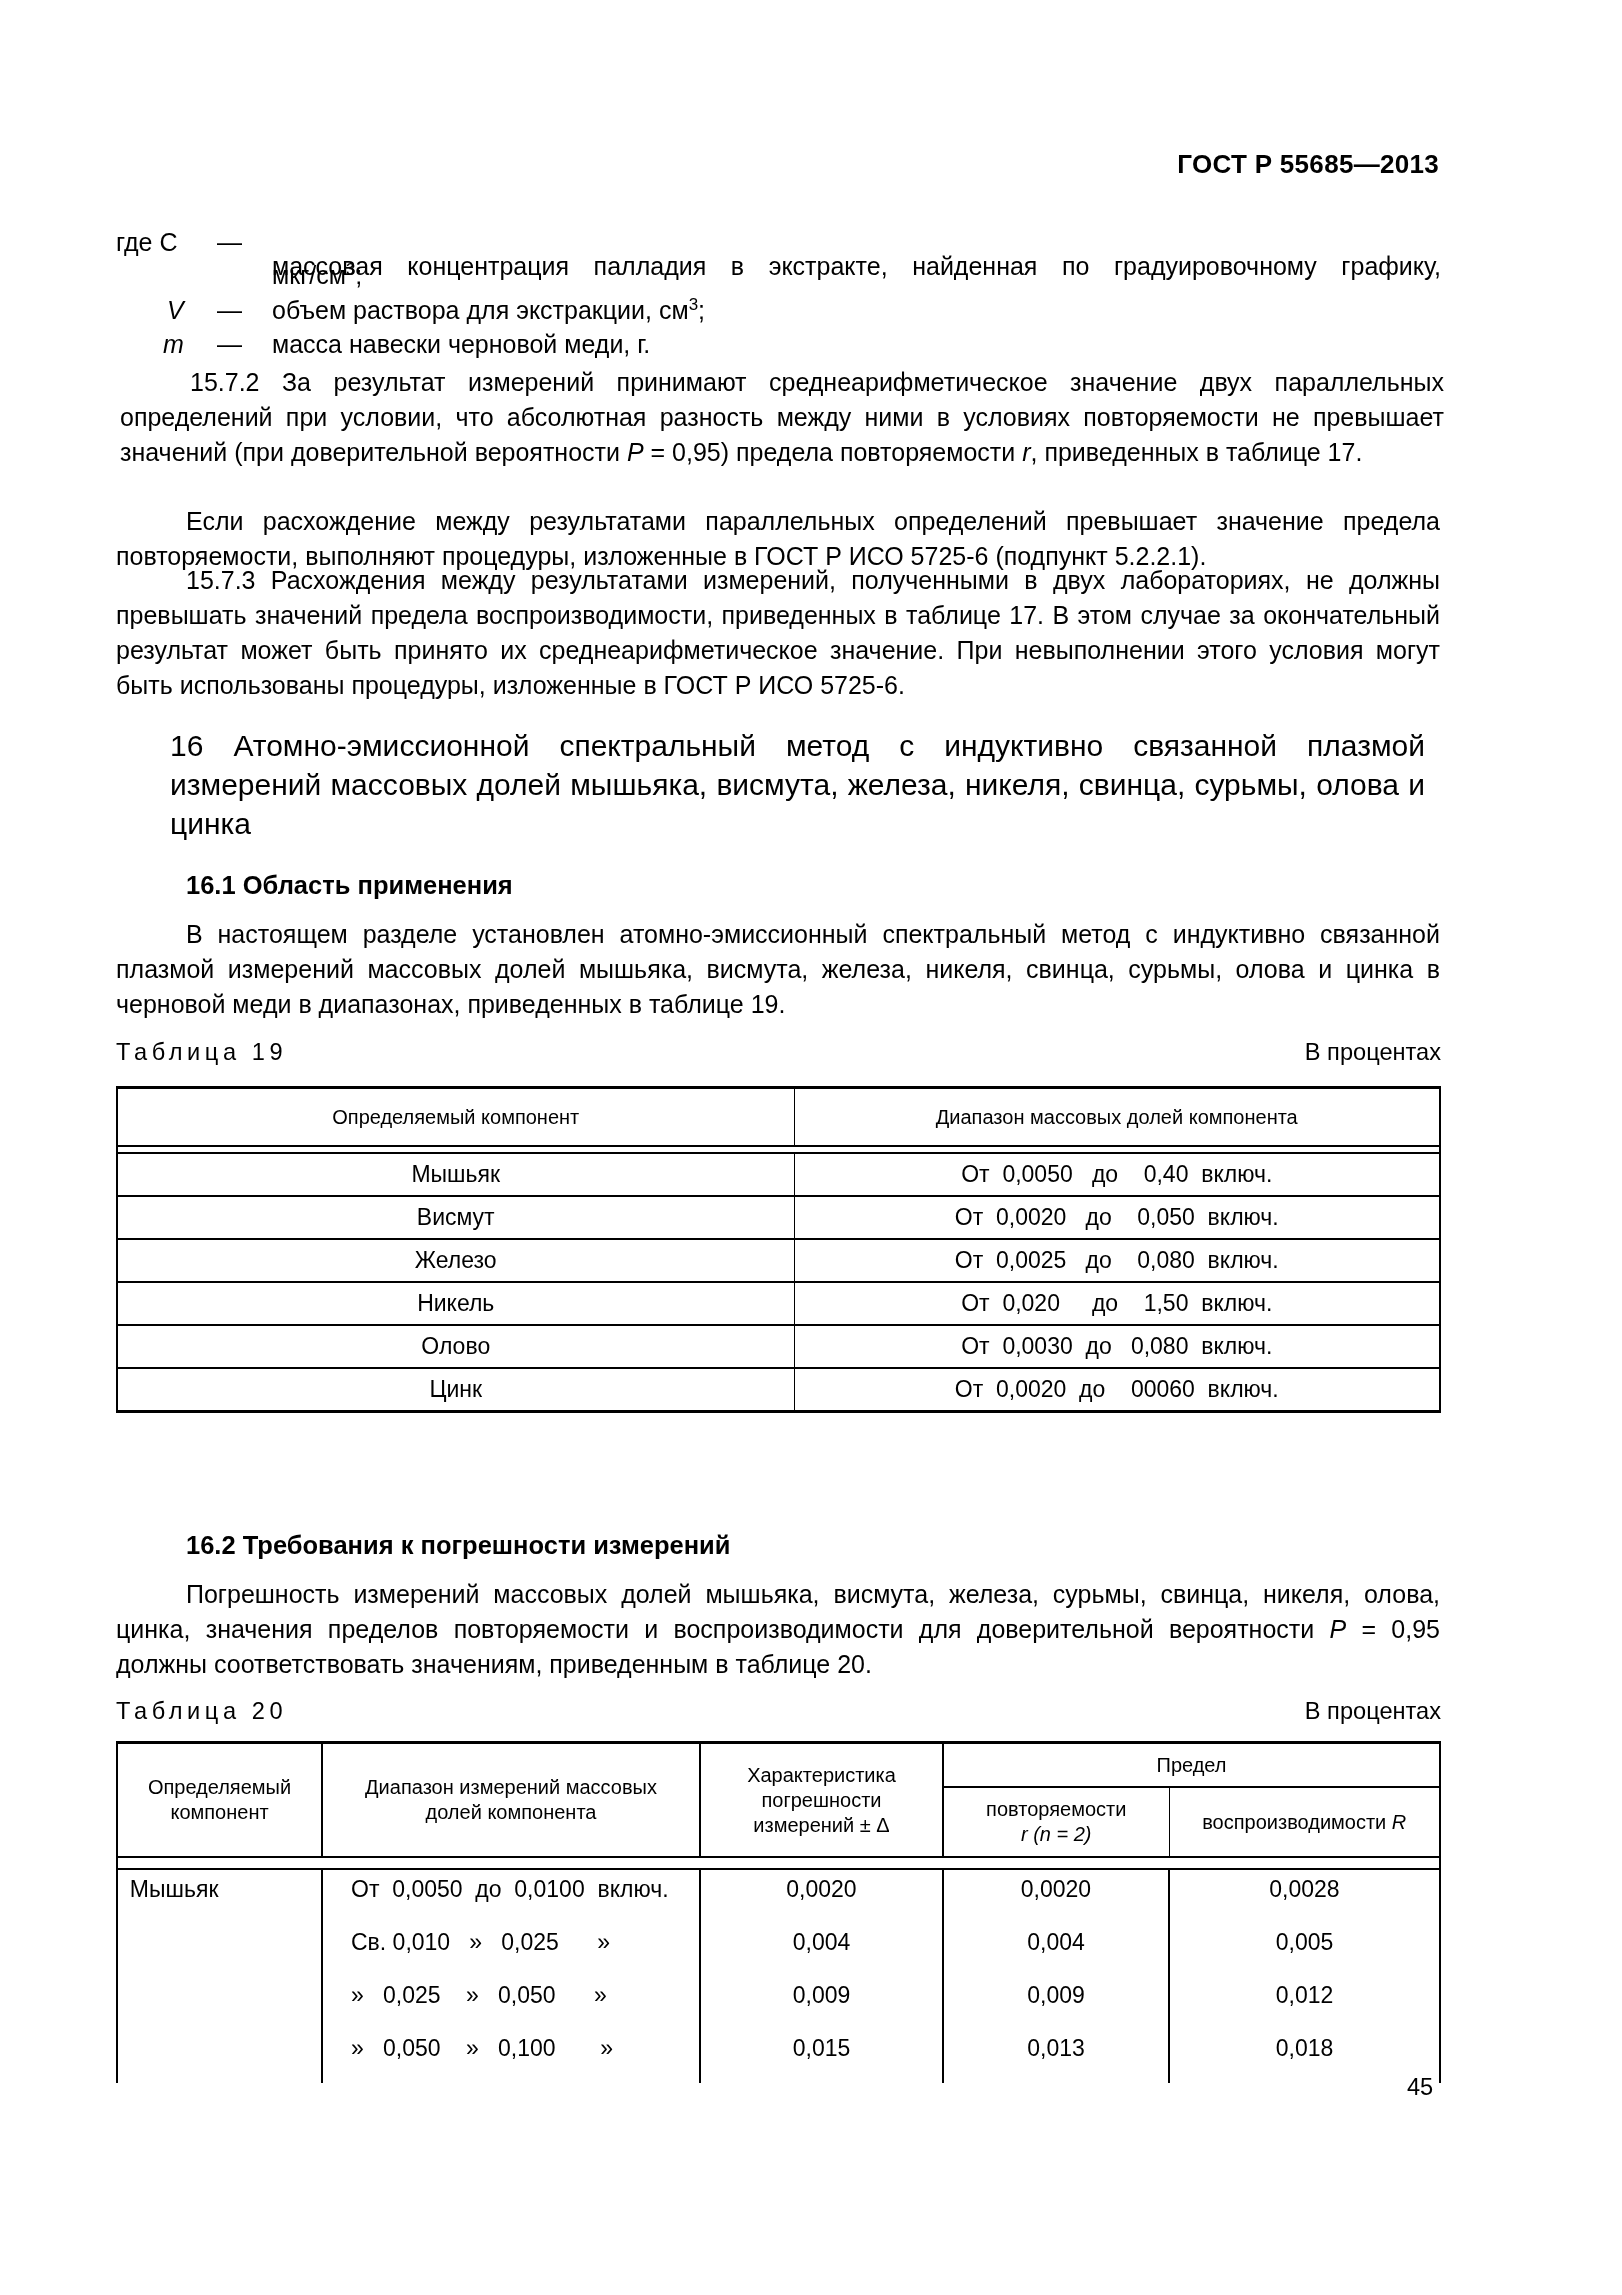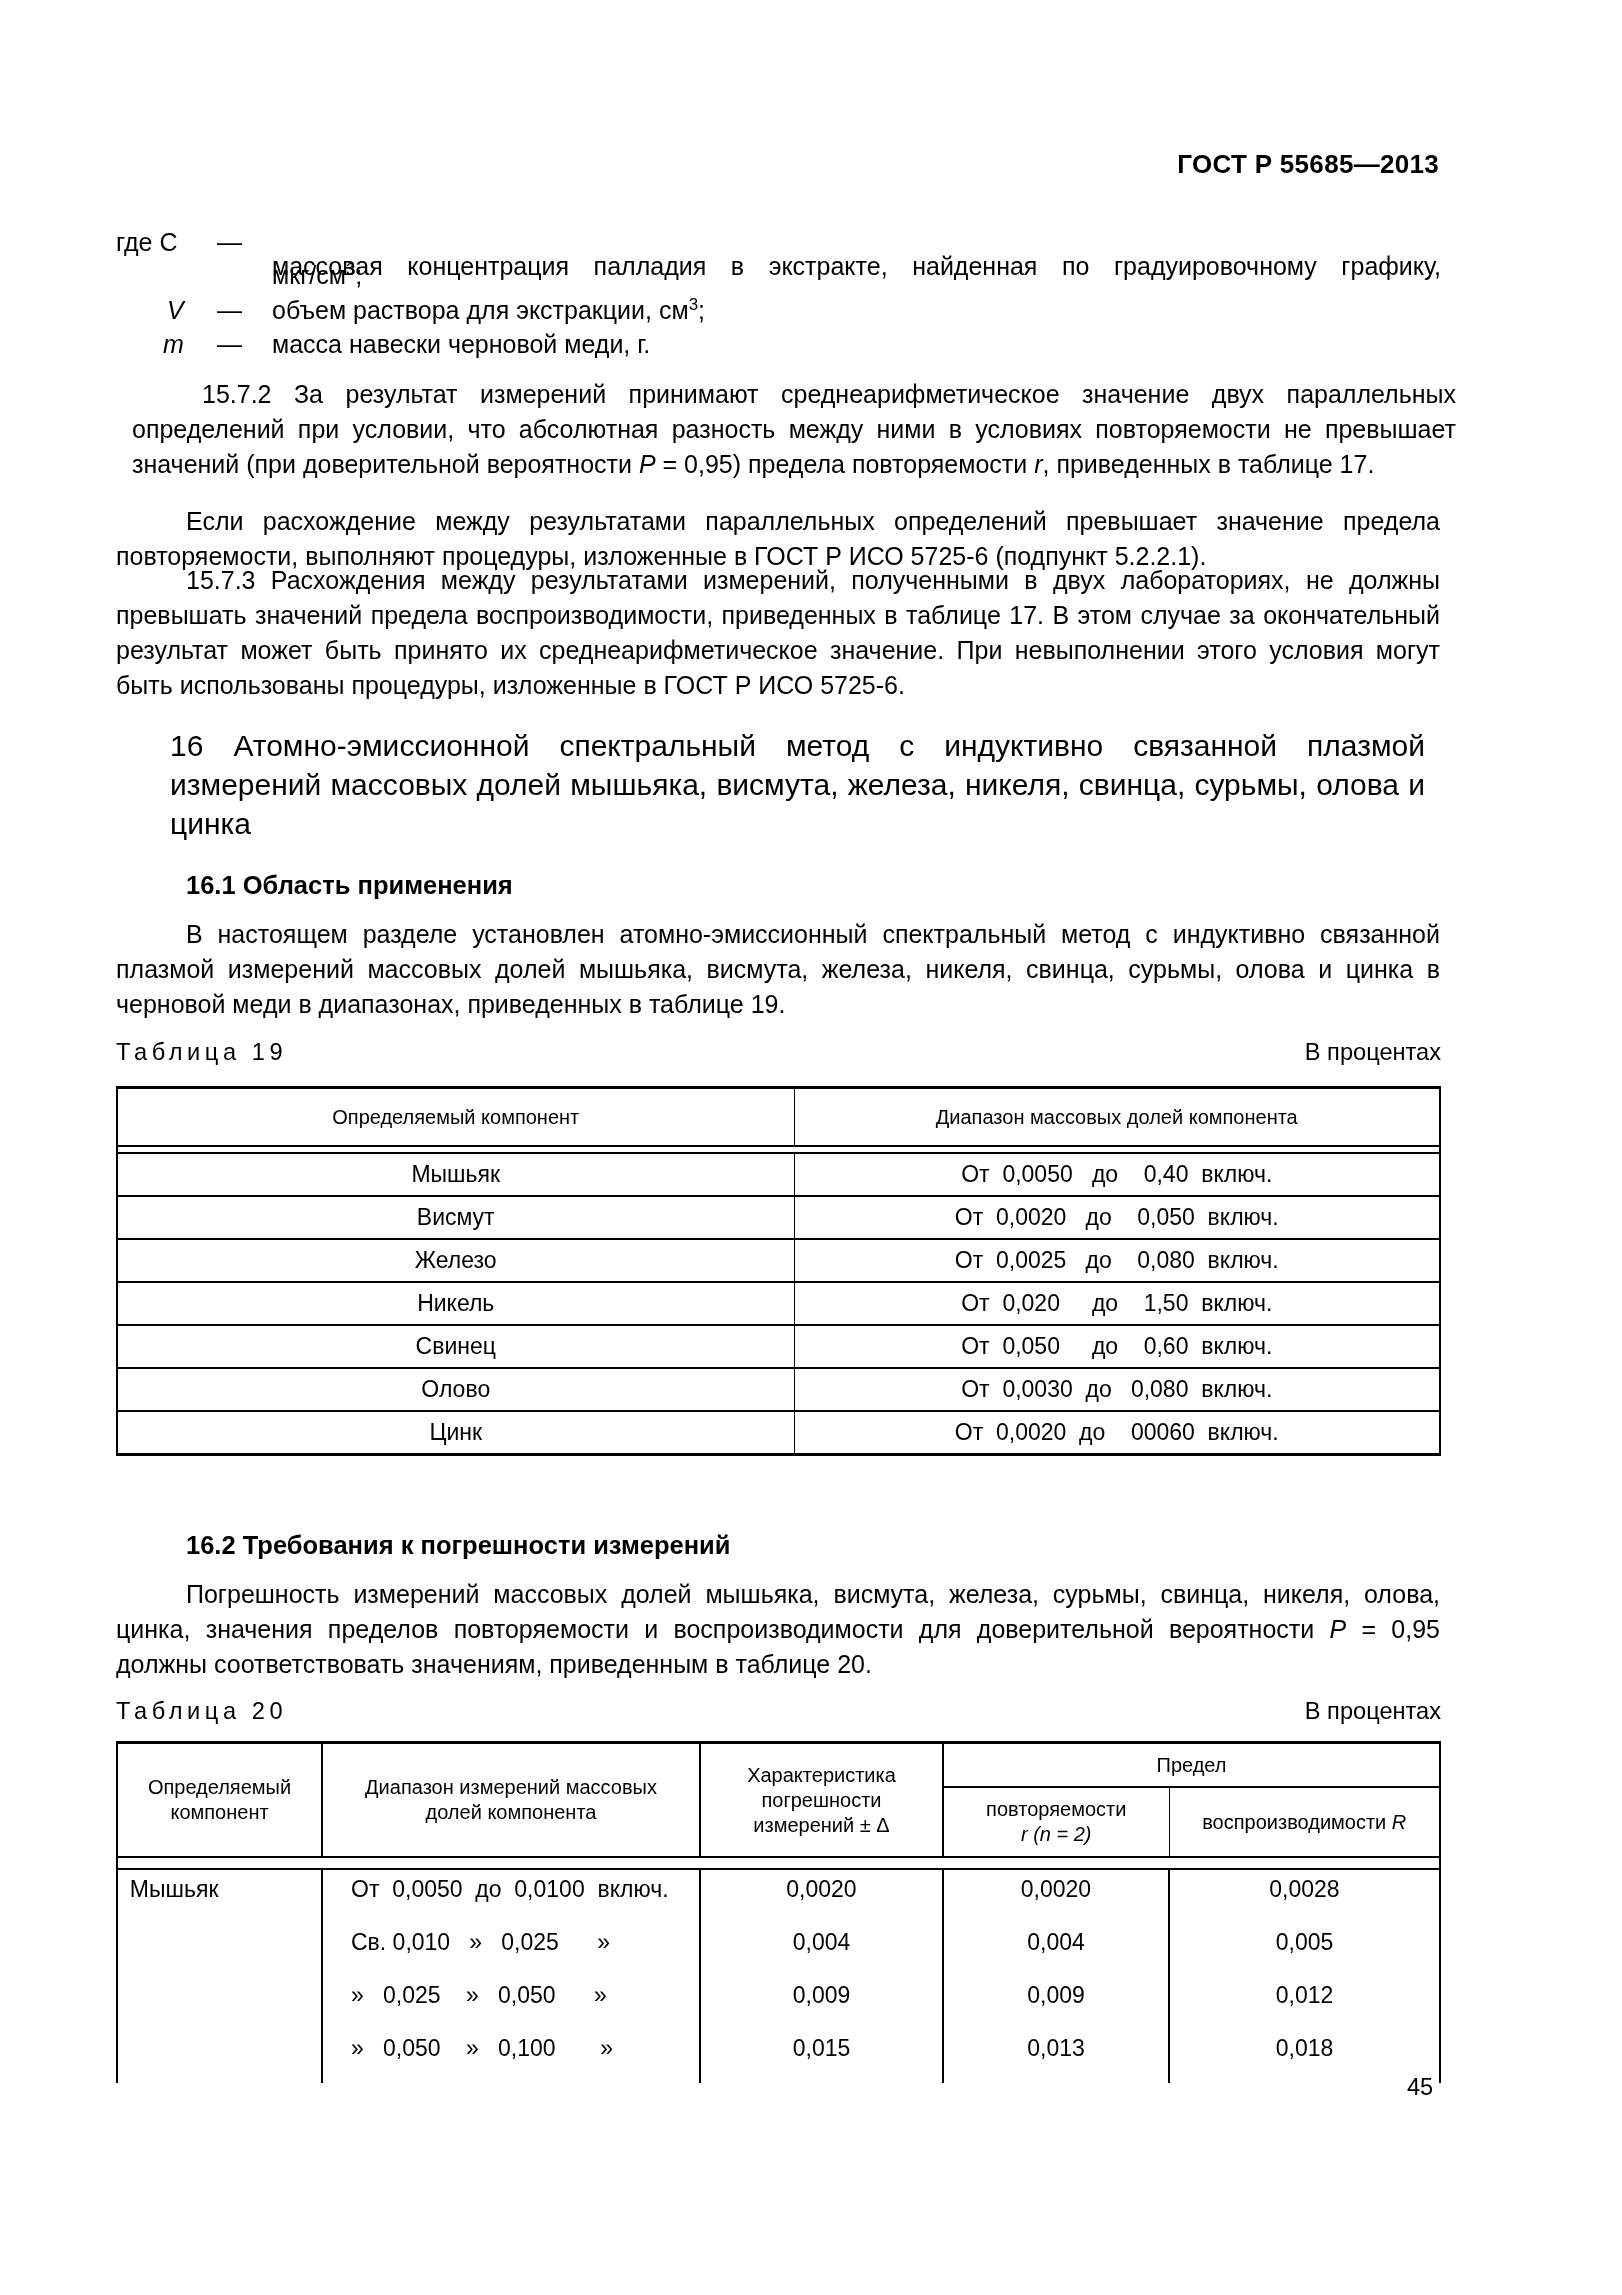--- a/index.html
+++ b/index.html
@@ -76,21 +76,21 @@
   <span class="legend-sym" style="left:51px;">V</span>
   <span class="legend-dash" style="left:101px;">—</span>
   <span class="legend-text" style="left:156px;"><span>объем раствора для экстракции, см</span><sup>3</sup><span>;</span></span>
 </div>
 <div class="legend-row" style="left:116px; top:327px; width:1325px;">
   <span class="legend-sym" style="left:47px;">m</span>
   <span class="legend-dash" style="left:101px;">—</span>
   <span class="legend-text" style="left:156px;">масса навески черновой меди, г.</span>
 </div>
 
-<p class="para indent" style="top:361px; margin:16px;">
+<p class="para indent" style="top:361px; margin:4px;">
   <span>15.7.2 За результат измерений принимают среднеарифметическое значение двух параллельных определений при условии, что абсолютная разность между ними в условиях повторяемости не превышает значений (при доверительной вероятности </span><i>P</i><span> = 0,95) предела повторяемости </span><i>r</i><span>, приведенных в таблице 17.</span>
 </p>
 <p class="para indent" style="top:504px; margin:0;">Если расхождение между результатами параллельных определений превышает значение предела повторяемости, выполняют процедуры, изложенные в ГОСТ Р ИСО 5725-6 (подпункт 5.2.2.1).</p>
 <p class="para indent" style="top:563px; margin:0;">15.7.3 Расхождения между результатами измерений, полученными в двух лабораториях, не должны превышать значений предела воспроизводимости, приведенных в таблице 17. В этом случае за окончательный результат может быть принято их среднеарифметическое значение. При невыполнении этого условия могут быть использованы процедуры, изложенные в ГОСТ Р ИСО 5725-6.</p>
 
 <div class="section-title">16 Атомно-эмиссионной спектральный метод с индуктивно связанной плазмой измерений массовых долей мышьяка, висмута, железа, никеля, свинца, сурьмы, олова и цинка</div>
 <div class="subsection-title" style="top:869px;">16.1 Область применения</div>
 <p class="para indent" style="top:917px; margin:0;">В настоящем разделе установлен атомно-эмиссионный спектральный метод с индуктивно связанной плазмой измерений массовых долей мышьяка, висмута, железа, никеля, свинца, сурьмы, олова и цинка в черновой меди в диапазонах, приведенных в таблице 19.</p>
 
 <div class="table-caption" style="top:1039px;">Таблица 19</div>
@@ -117,24 +117,20 @@
         <td class="c">Висмут</td>
         <td class="c"><span class="rng">От  0,0020   до    0,050  включ.</span></td>
       </tr>
   <tr class="row">
         <td class="c">Железо</td>
         <td class="c"><span class="rng">От  0,0025   до    0,080  включ.</span></td>
       </tr>
   <tr class="row">
         <td class="c">Никель</td>
         <td class="c"><span class="rng">От  0,020     до    1,50  включ.</span></td>
-      </tr>
-  <tr class="row">
-        <td class="c">Свинец</td>
-        <td class="c"><span class="rng">От  0,050     до    0,60  включ.</span></td>
       </tr>
   <tr class="row">
         <td class="c">Олово</td>
         <td class="c"><span class="rng">От  0,0030  до   0,080  включ.</span></td>
       </tr>
   <tr class="row">
         <td class="c">Цинк</td>
         <td class="c"><span class="rng">От  0,0020  до    00060  включ.</span></td>
       </tr>
 </tbody>

